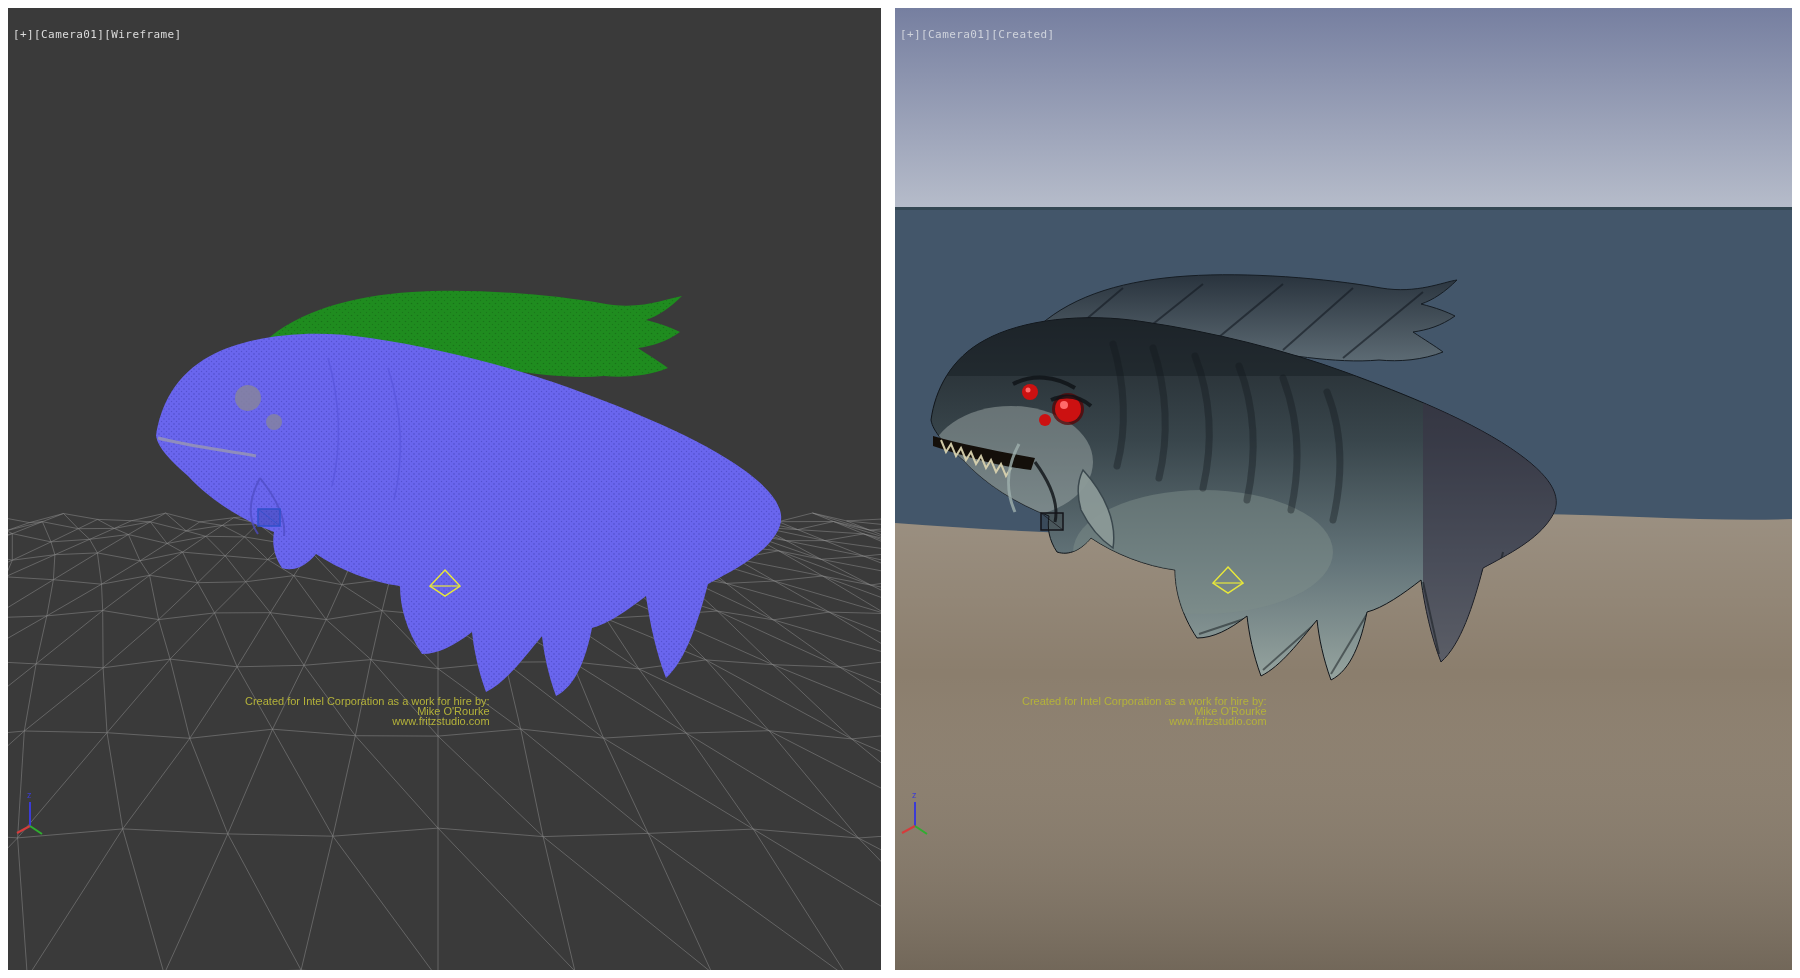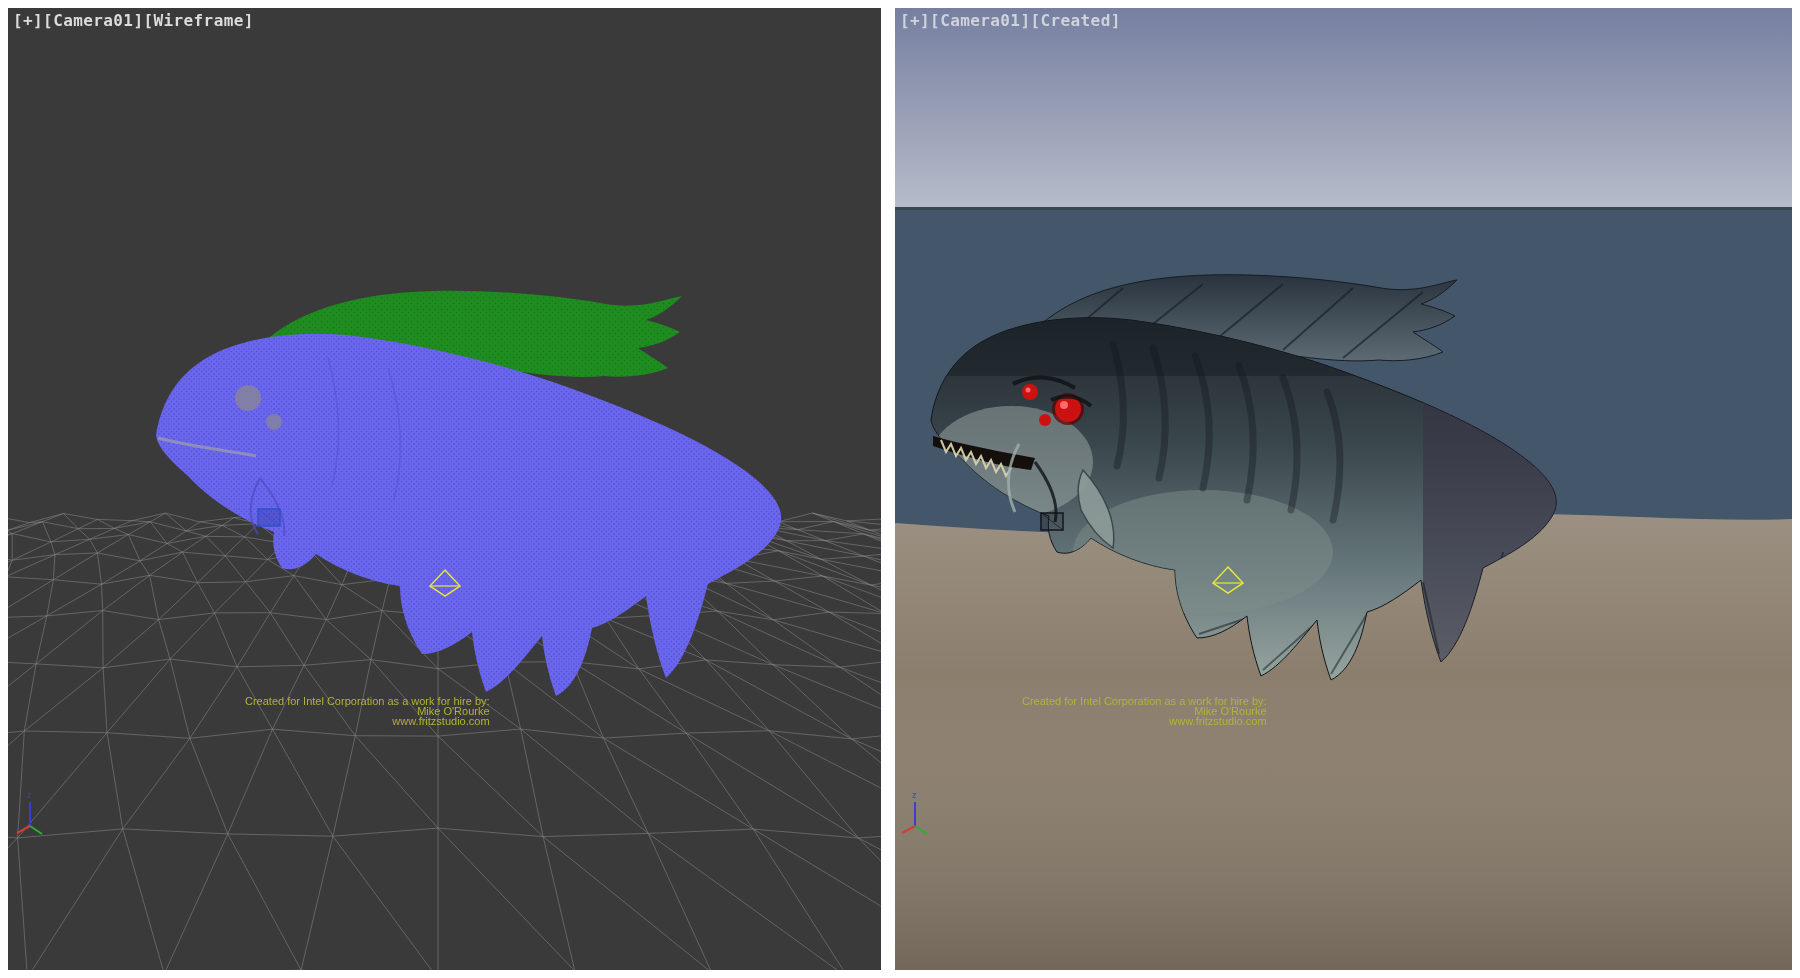--- a/index.html
+++ b/index.html
@@ -5,24 +5,23 @@
   html,body{margin:0;padding:0;}
   body{
     width:1800px;height:978px;background:#ffffff;position:relative;overflow:hidden;
     font-family:"Liberation Sans", sans-serif;
   }
   .viewport{position:absolute;top:8px;height:962px;overflow:hidden;}
   #vpL{left:8px;width:873px;background:#3a3a3a;}
   #vpR{left:895px;width:897px;background:#43566a;}
   .viewport svg{position:absolute;left:0;top:0;}
   .vp-label{
-    position:absolute;top:3px;left:5px;font-size:16px;color:#dcdcdc;
+    position:absolute;top:20px;left:5px;font-size:11px;color:#dcdcdc;
     letter-spacing:.4px;user-select:none;cursor:default;z-index:5;
     font-family:"DejaVu Sans Mono", monospace;
-    font-weight:bold;
   }
   #vpR .vp-label{color:#cfd3dc;}
   .watermark{position:absolute;font-size:11px;line-height:10px;color:#b4b23a;z-index:4;text-align:right;}
   #vpL .watermark{left:237px;top:688px;}
   #vpR .watermark{left:127px;top:688px;}
 </style>
 </head>
 <body>
 
 <div class="viewport" id="vpL">

